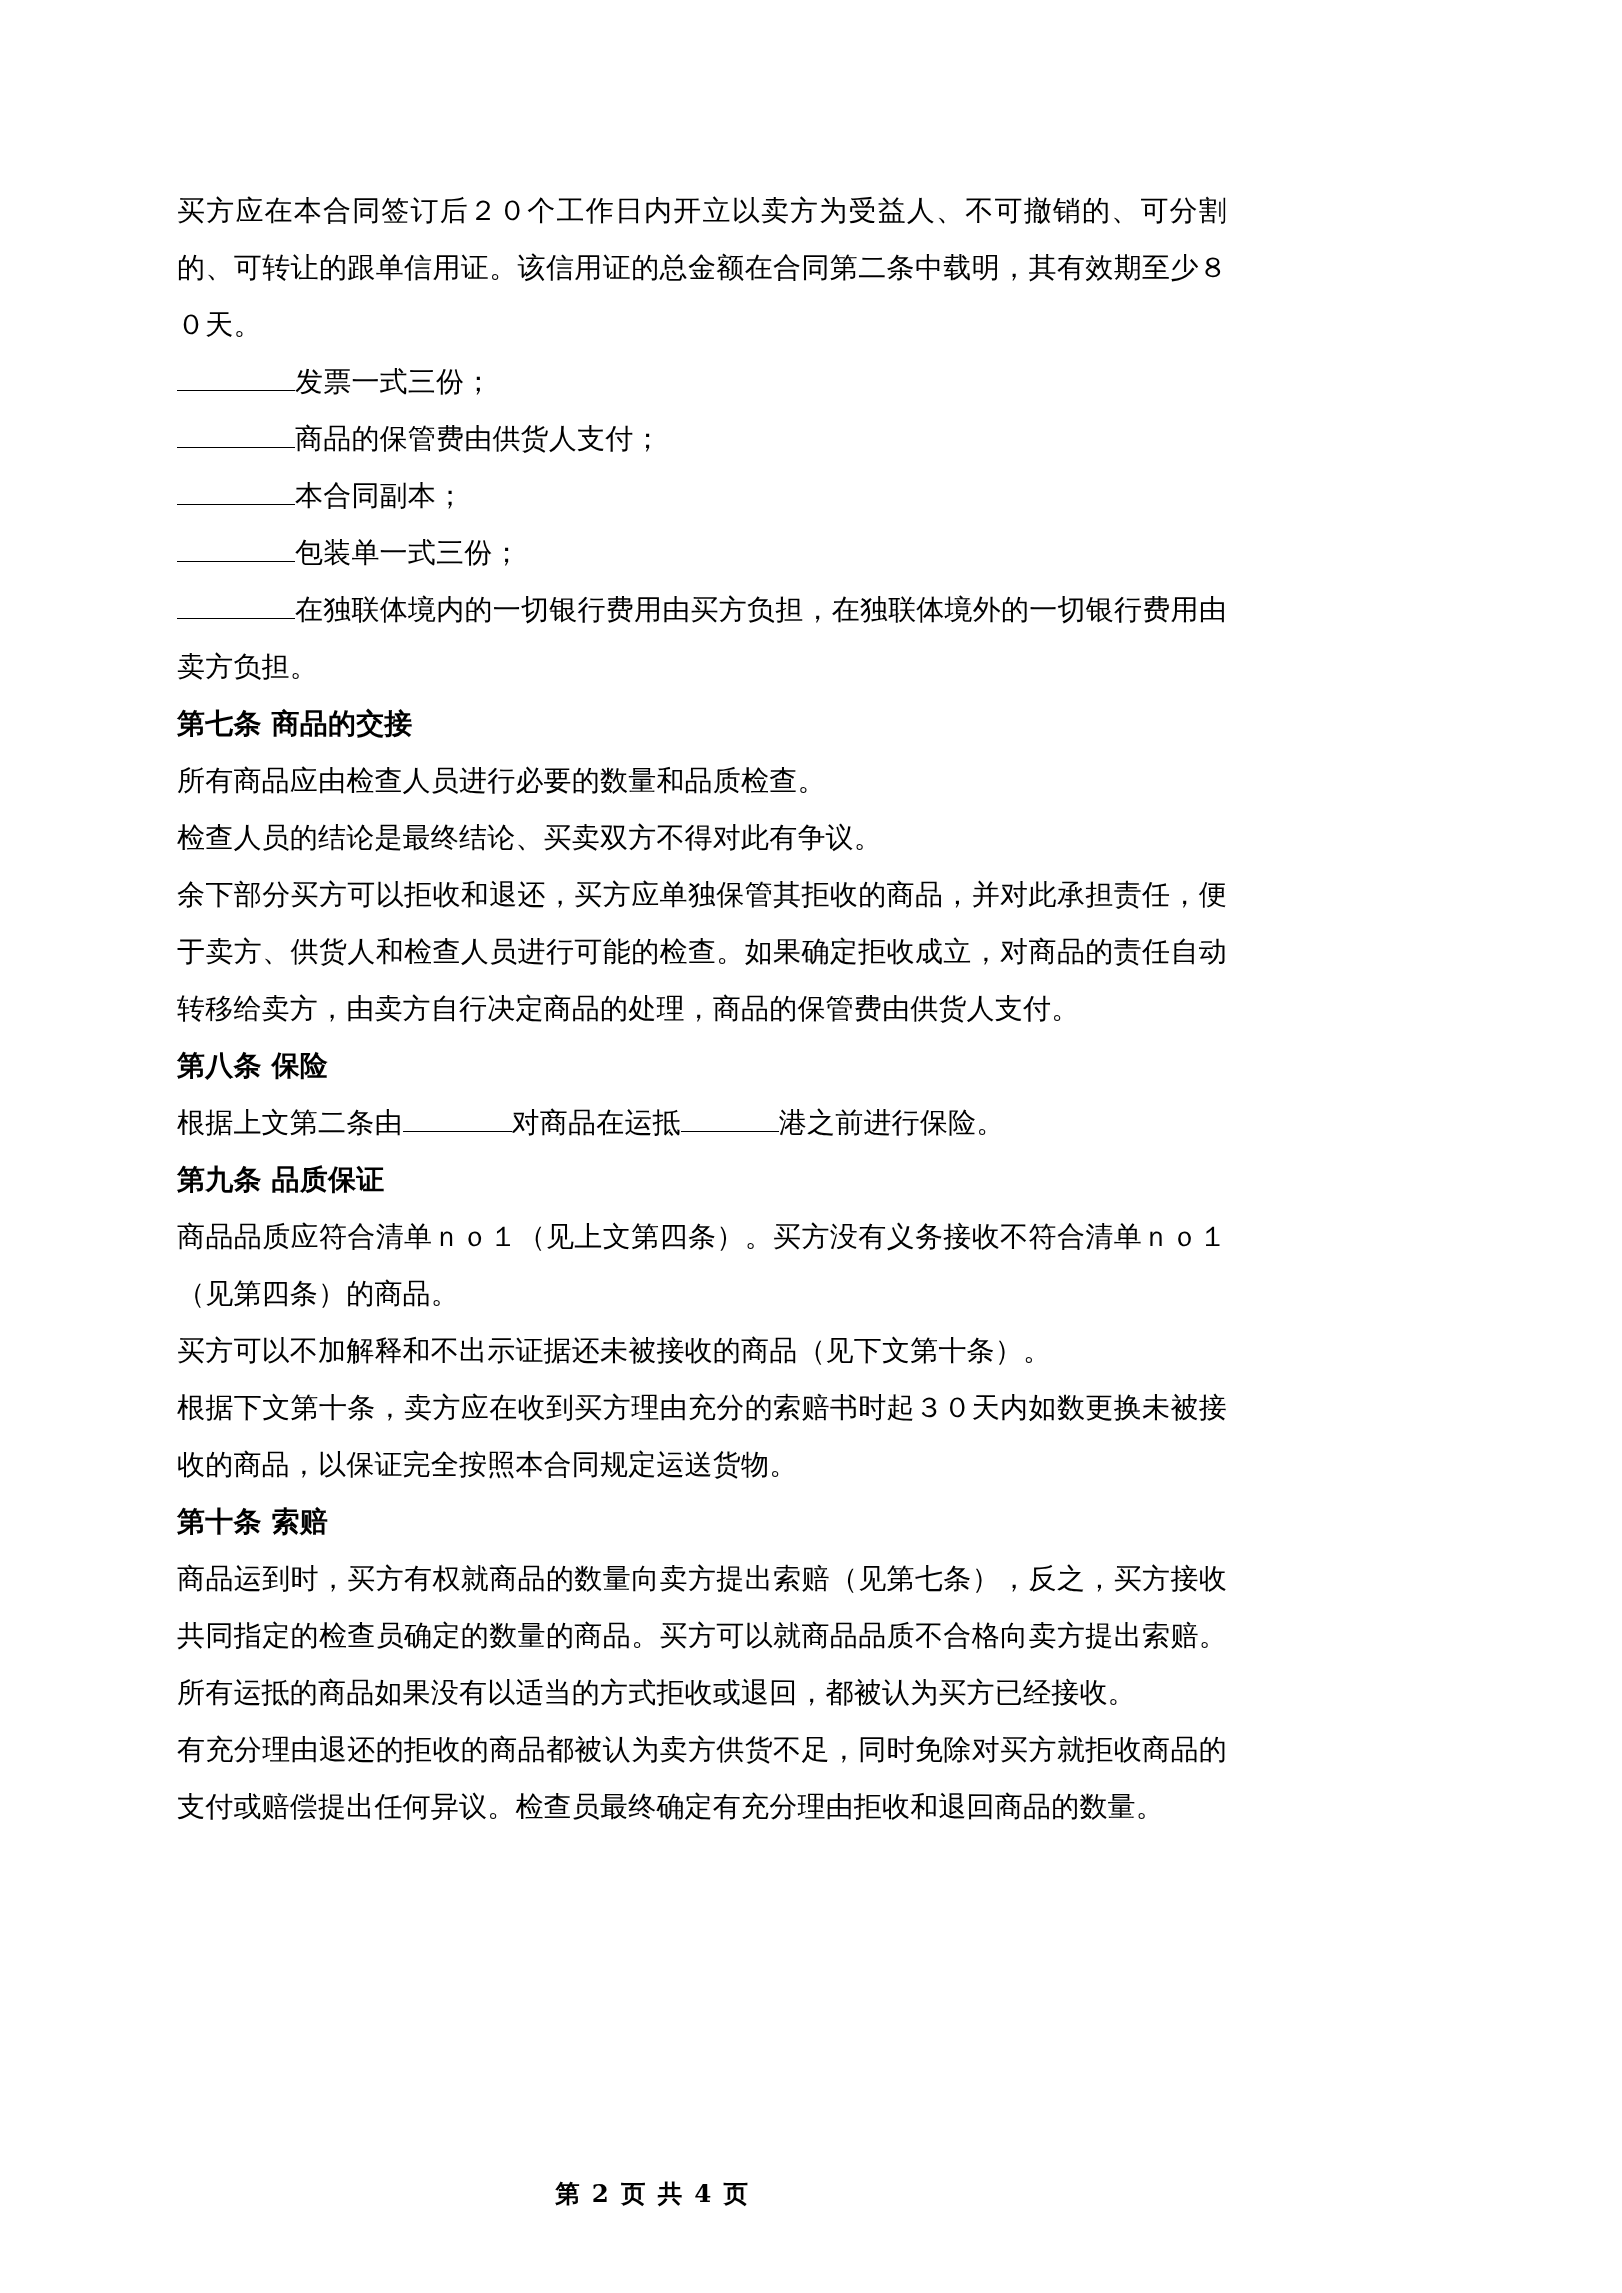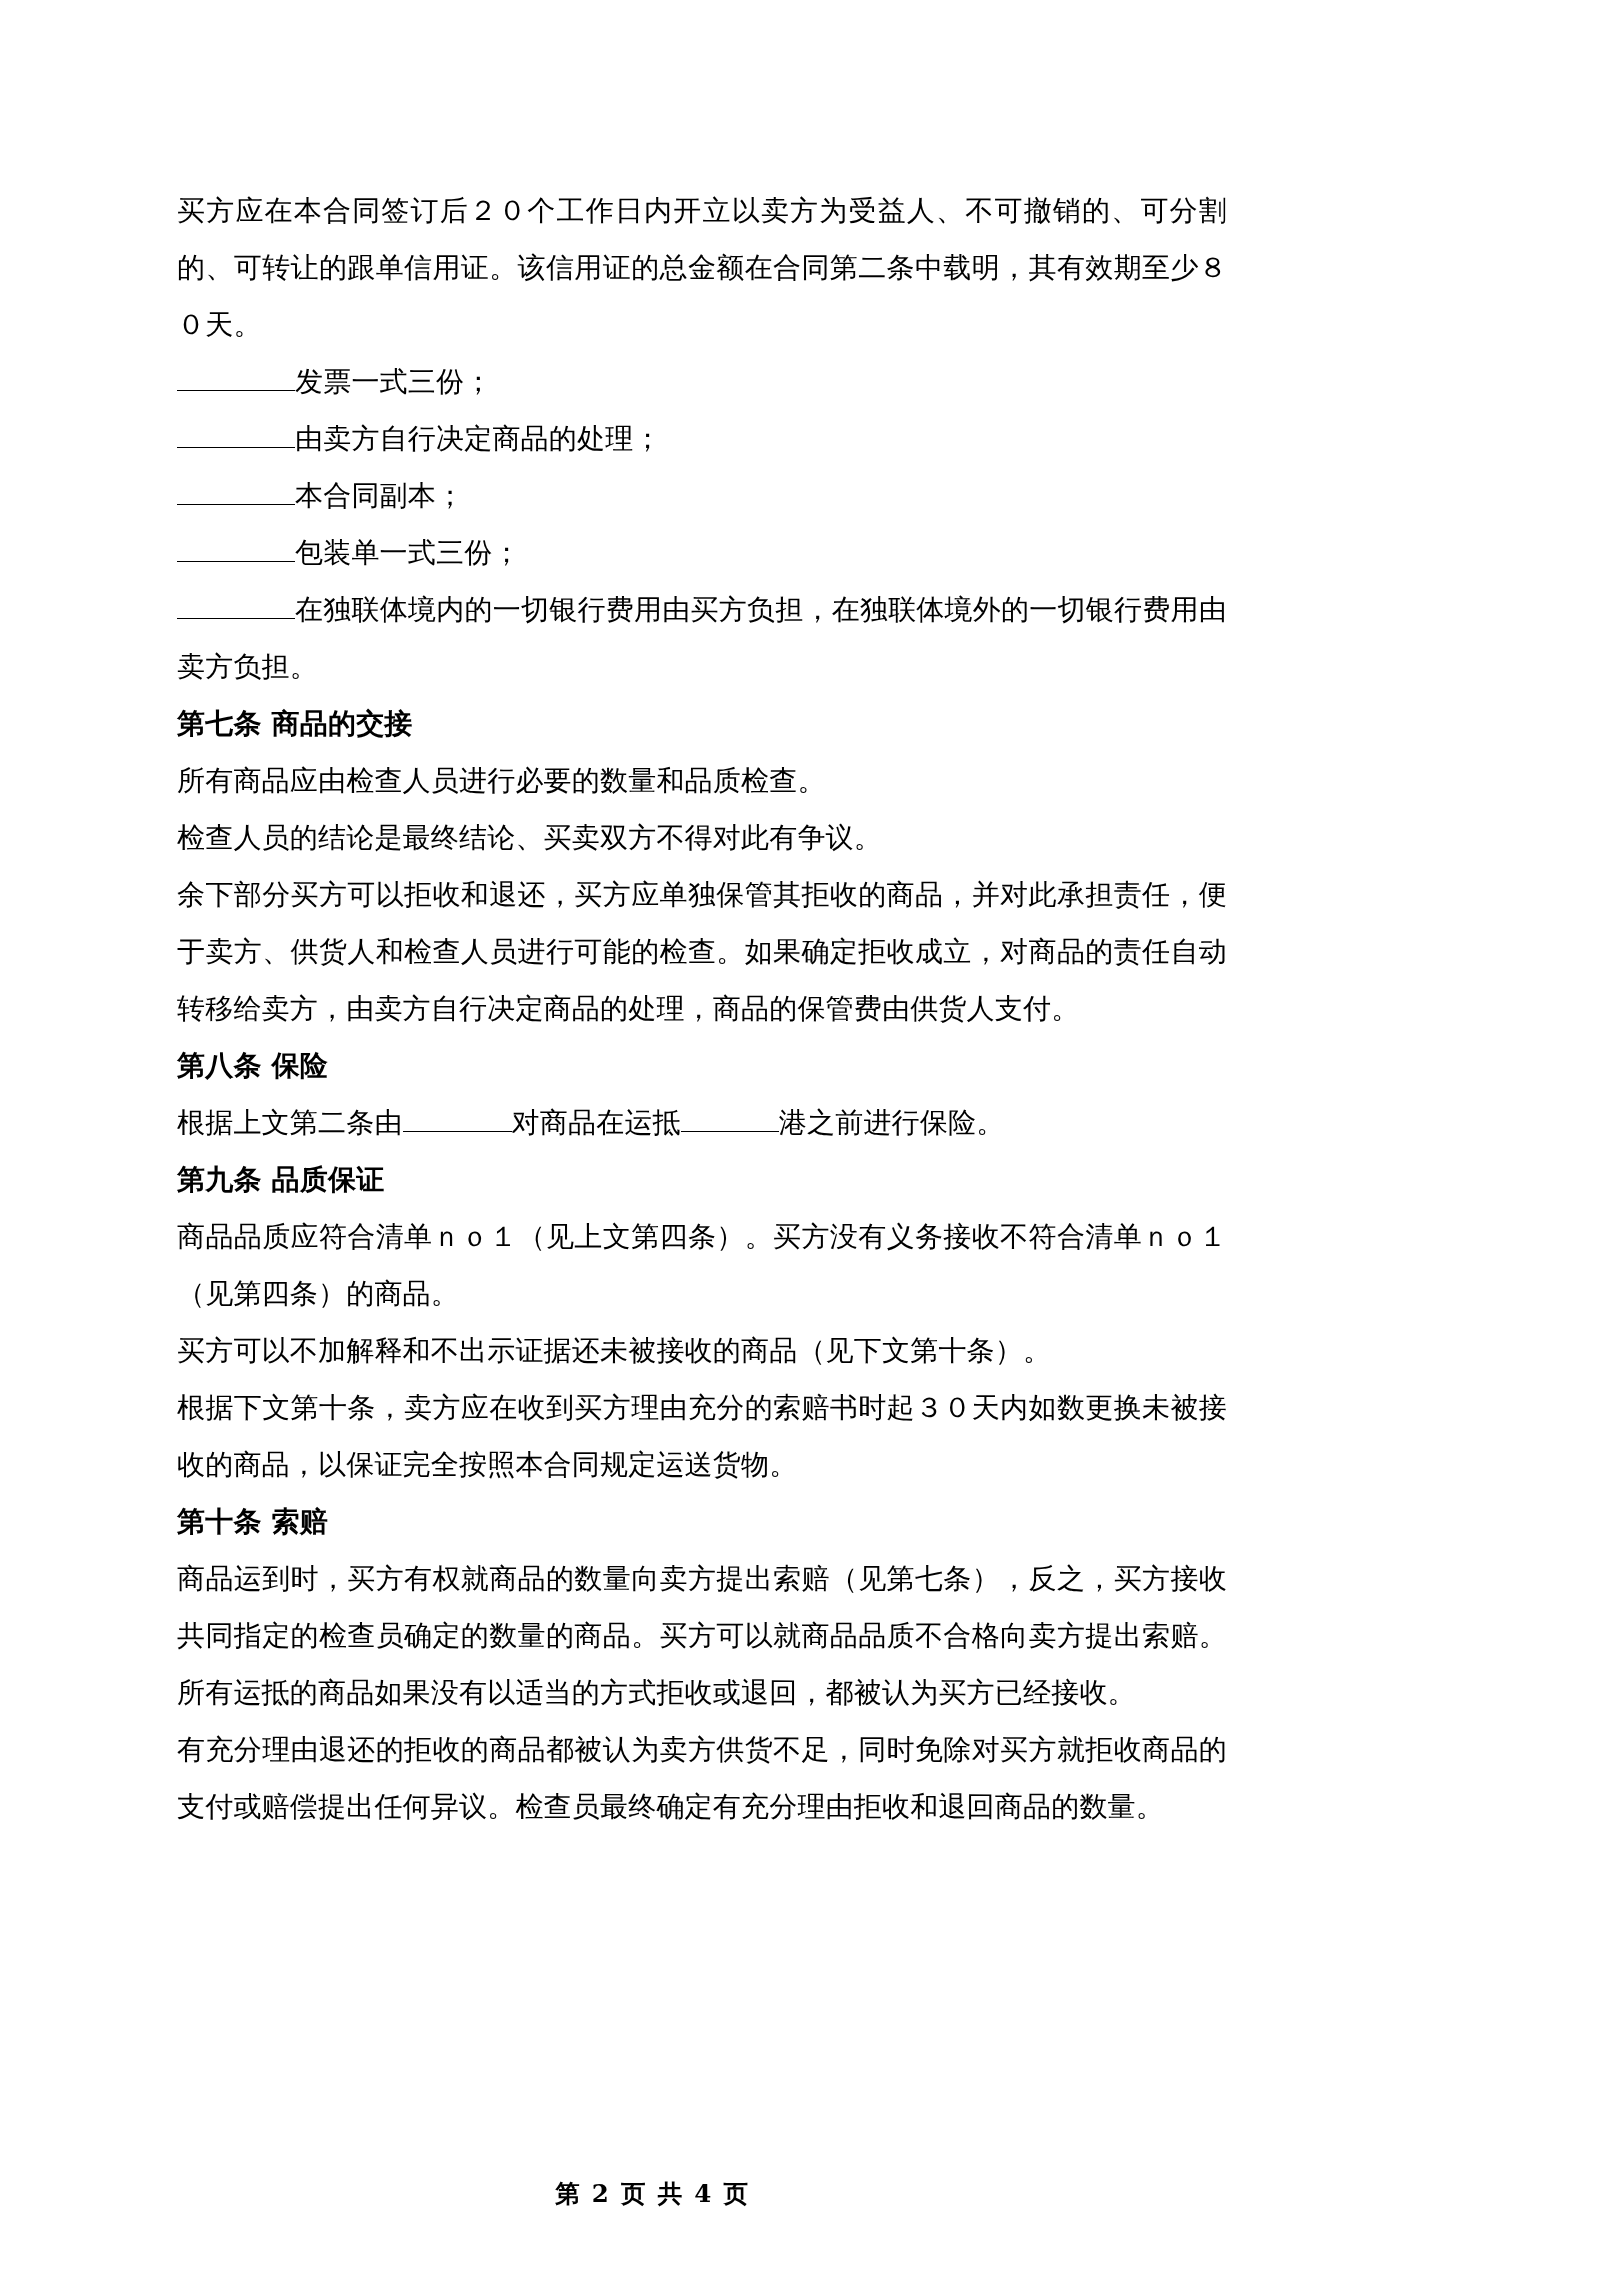--- a/index.html
+++ b/index.html
@@ -65,21 +65,21 @@
 
 <div class="page">
 
   <div class="body-text">
 
     <p class="para">买方应在本合同签订后２０个工作日内开立以卖方为受益人、不可撤销的、可分割的、可转让的跟单信用证。该信用证的总金额在合同第二条中载明，其有效期至少８０天。</p>
 
 
     <p class="para"><span class="blank-line bl-long"></span><span>发票一式三份；</span></p>
 
-    <p class="para"><span class="blank-line bl-long"></span><span>由卖方自行决定商品的处理；</span></p>
+    <p class="para"><span class="blank-line bl-long"></span><span>商品的保管费由供货人支付；</span></p>
 
     <p class="para"><span class="blank-line bl-long"></span><span>本合同副本；</span></p>
 
     <p class="para"><span class="blank-line bl-long"></span><span>包装单一式三份；</span></p>
 
     <p class="para"><span class="blank-line bl-long"></span><span>在独联体境内的一切银行费用由买方负担，在独联体境外的一切银行费用由卖方负担。</span></p>
 
     <p class="heading">第七条  商品的交接</p>
     <p class="para">所有商品应由检查人员进行必要的数量和品质检查。</p>
     <p class="para">检查人员的结论是最终结论、买卖双方不得对此有争议。</p>

